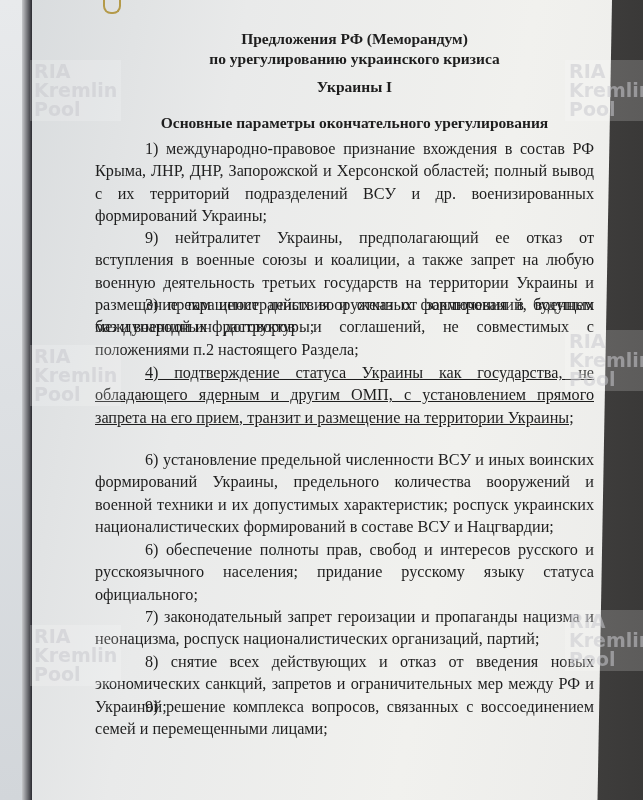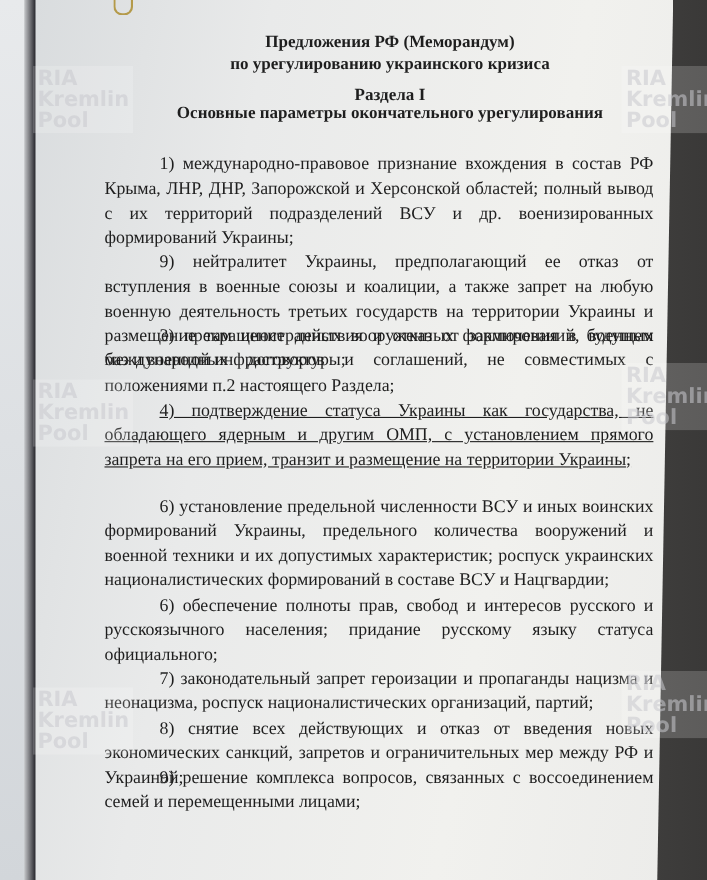--- a/index.html
+++ b/index.html
@@ -44,22 +44,22 @@
 
 <div class="left-strip"></div>
 <div class="left-white"></div>
 
 <div class="page">
   <div class="paperclip"></div>
 
   <div class="content">
     <div class="title" style="top:28px;">Предложения РФ (Меморандум)</div>
     <div class="title" style="top:48px;">по урегулированию украинского кризиса</div>
-    <div class="title" style="top:76px;">Раздела I</div>
-    <div class="title" style="top:92px;">Основные параметры окончательного урегулирования</div>
+    <div class="title" style="top:76px;">Украины I</div>
+    <div class="title" style="top:112px;">Основные параметры окончательного урегулирования</div>
 
     <div class="para" style="top:125px;">
         <p>1) международно-правовое признание вхождения в состав РФ Крыма, ЛНР, ДНР, Запорожской и Херсонской областей; полный вывод с их территорий подразделений ВСУ и др. военизированных формирований Украины;</p>
       </div>
     <div class="para" style="top:214px;">
         <p>9) нейтралитет Украины, предполагающий ее отказ от вступления в военные союзы и коалиции, а также запрет на любую военную деятельность третьих государств на территории Украины и размещение там иностранных вооруженных формирований, военных баз и военной инфраструктуры;</p>
       </div>
     <div class="para" style="top:281px;">
         <p>3) прекращение действия и отказ от заключения в будущем международных договоров и соглашений, не совместимых с положениями п.2 настоящего Раздела;</p>
       </div>

